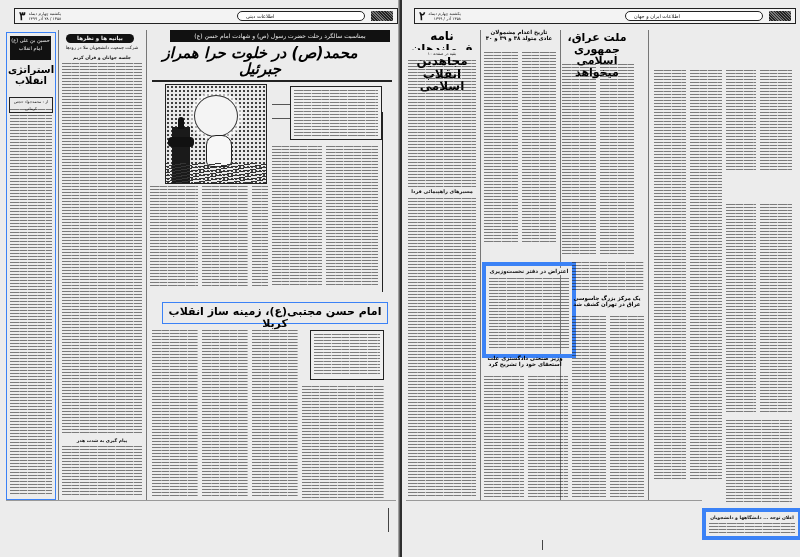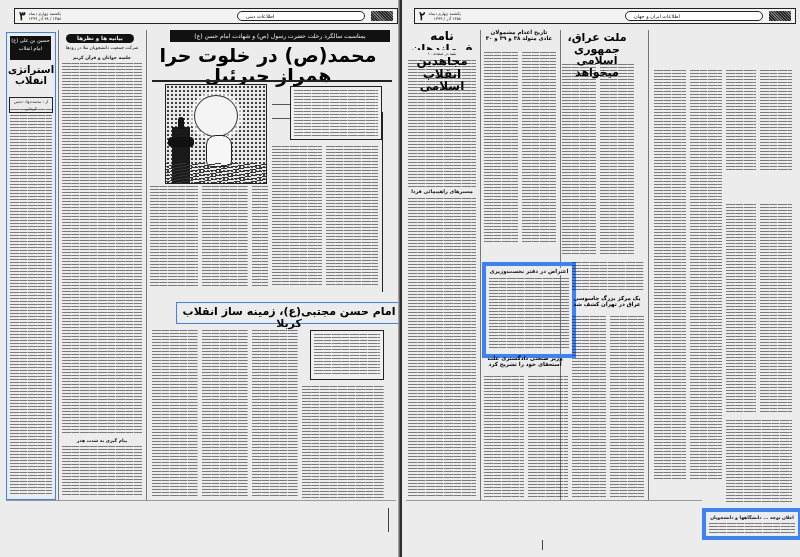--- a/index.html
+++ b/index.html
@@ -71,21 +71,21 @@
     <div class="pill" style="left:66px;top:34px;width:68px;">بیانیه ها و نظرها</div>
     <div class="subhead" style="left:62px;top:44px;width:80px;font-size:4.5px;font-weight:normal;">شرکت جمعیت دانشجویان ملا در رودها</div>
     <div class="subhead" style="left:62px;top:54px;width:80px;font-size:4.5px;">جلسه جوانان و قرآن کریم</div>
     <div class="text-col" style="left:62px;top:63px;width:80px;height:372px;"></div>
     <div class="subhead" style="left:62px;top:437px;width:80px;font-size:4.5px;">پیام گیری به شدت هدر</div>
     <div class="text-col" style="left:62px;top:446px;width:80px;height:50px;"></div>
 
     <div class="vline" style="left:146px;top:30px;height:470px;"></div>
 
     <div class="kicker" style="left:170px;top:30px;width:220px;">بمناسبت سالگرد رحلت حضرت رسول (ص) و شهادت امام حسن (ع)</div>
-    <div class="headline" style="left:148px;top:46px;width:240px;font-size:19px;">محمد(ص) در خلوت حرا همراز جبرئیل</div>
+    <div class="headline" style="left:140px;top:46px;width:240px;font-size:15px;font-style:italic;">محمد(ص) در خلوت حرا همراز جبرئیل</div>
     <div class="hline" style="left:152px;top:80px;width:240px;height:2px;background:#222;"></div>
 
     <div class="illustration" style="left:165px;top:84px;width:100px;height:98px;">
       <div class="dots"></div>
       <div class="sun"></div>
       <div class="hand"></div>
       <div class="minaret"></div>
       <div class="waves"></div>
     </div>
 
@@ -95,21 +95,21 @@
     <div class="hline" style="left:272px;top:104px;width:18px;"></div>
     <div class="hline" style="left:272px;top:118px;width:18px;"></div>
     <div class="vline" style="left:382px;top:112px;height:180px;background:#222;"></div>
 
     <div class="text-col" style="left:150px;top:186px;width:48px;height:100px;"></div>
     <div class="text-col" style="left:202px;top:186px;width:46px;height:100px;"></div>
     <div class="text-col" style="left:272px;top:146px;width:50px;height:140px;"></div>
     <div class="text-col" style="left:326px;top:146px;width:52px;height:140px;"></div>
     <div class="text-col" style="left:252px;top:186px;width:16px;height:100px;"></div>
 
-    <div class="boxed" style="left:176px;top:302px;width:224px;height:20px;border-width:1.5px;">
+    <div class="boxed" style="left:162px;top:302px;width:224px;height:20px;border-width:1.5px;">
       <div class="headline" style="left:0;top:3px;width:224px;font-size:11px;">امام حسن مجتبی(ع)، زمینه ساز انقلاب کربلا</div>
     </div>
     <div class="text-col" style="left:152px;top:330px;width:46px;height:168px;"></div>
     <div class="text-col" style="left:202px;top:330px;width:46px;height:168px;"></div>
     <div class="text-col" style="left:252px;top:330px;width:46px;height:168px;"></div>
     <div class="framebox" style="left:310px;top:330px;width:72px;height:48px;">
       <div class="text-col" style="left:3px;top:3px;width:66px;height:42px;" title="امام حسن (ع) ... زمینه ساز ... انقلاب"></div>
     </div>
     <div class="text-col" style="left:302px;top:386px;width:82px;height:112px;"></div>
 

